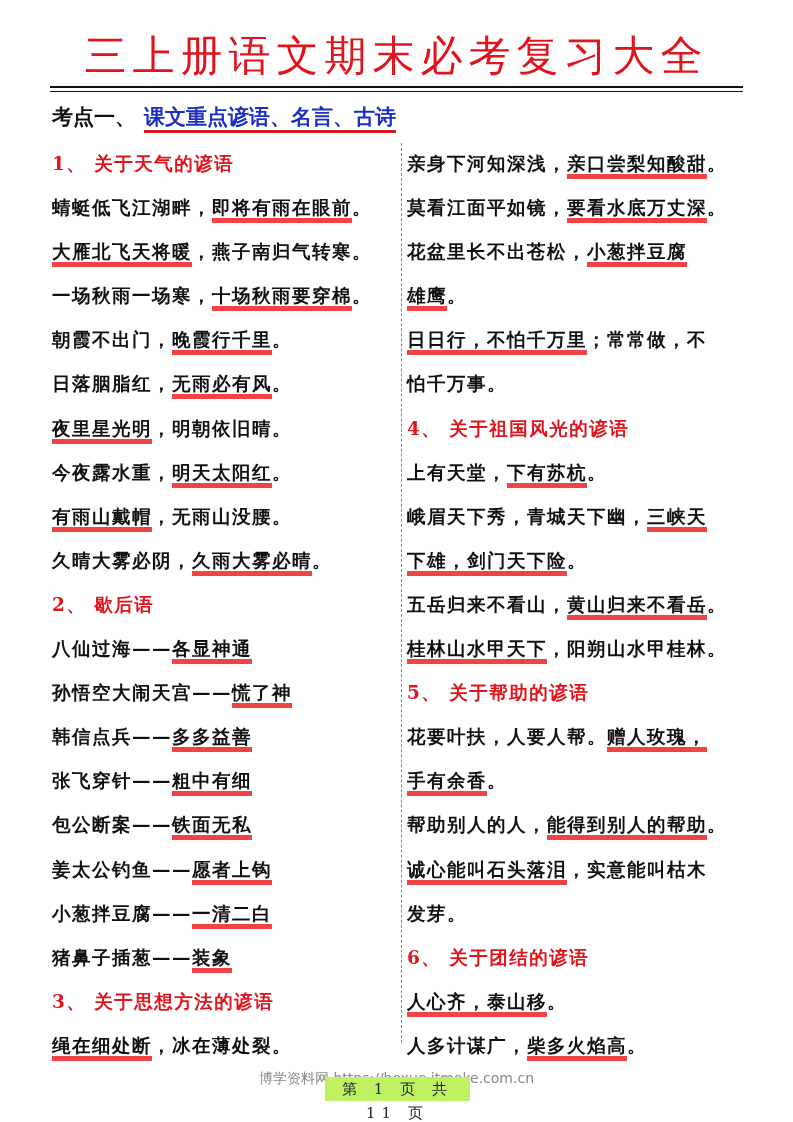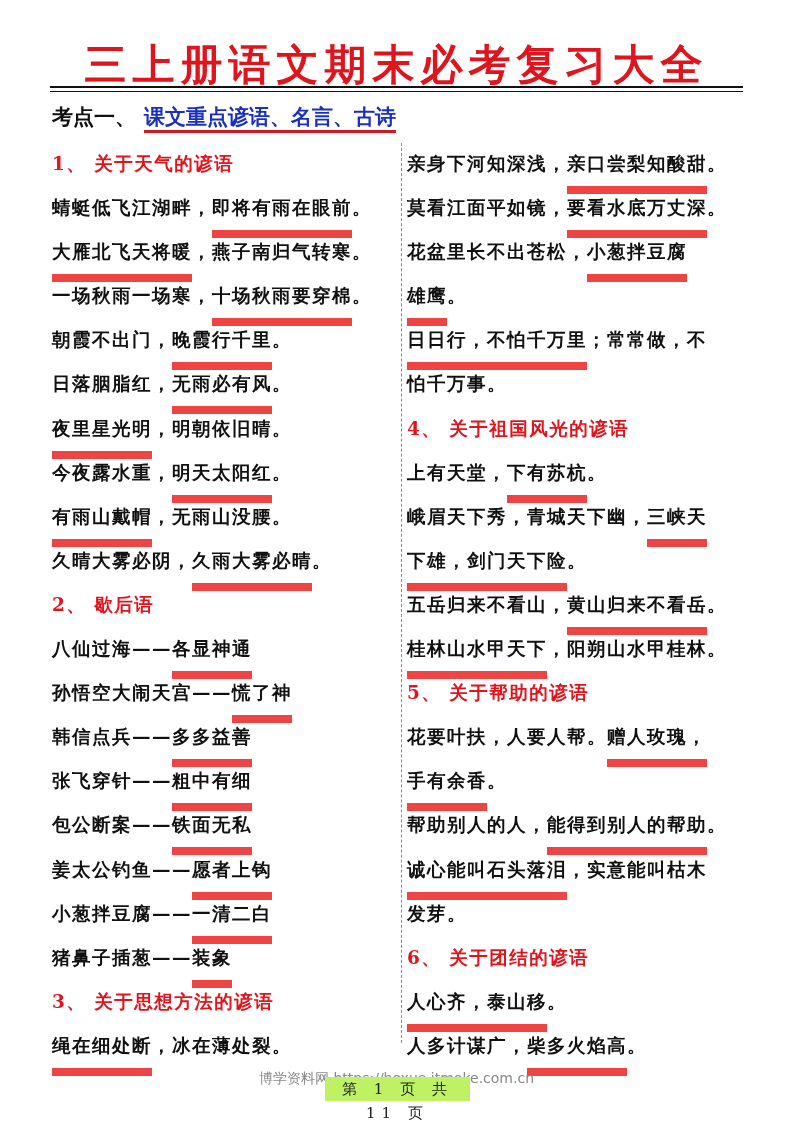--- a/index.html
+++ b/index.html
@@ -1,34 +1,34 @@
 <!DOCTYPE html>
 <html><head>
 <meta charset="utf-8">
 <style>
   html, body { margin: 0; padding: 0; background: #ffffff; }
   body { width: 793px; height: 1122px; position: relative; overflow: hidden;
          font-family: "DejaVu Serif", "Liberation Serif", serif; color: #111; }
-  .title { position: absolute; top: 37px; left: 0; width: 793px; text-align: center;
-           font-size: 42px; font-weight: bold; color: #e0141c; letter-spacing: 6px;
+  .title { position: absolute; top: 28px; left: 0; width: 793px; text-align: center;
+           font-size: 42px; font-weight: normal; color: #e0141c; letter-spacing: 6px;
            font-family: "DejaVu Serif", serif; }
   .rule-top { position: absolute; left: 50px; width: 693px; top: 86px; height: 0;
               border-top: 2px solid #111; }
   .rule-top2 { position: absolute; left: 50px; width: 693px; top: 91px; height: 0;
                border-top: 1px solid #111; }
   .section-head { position: absolute; top: 103px; left: 52px; font-size: 21px; font-weight: bold; }
   .section-head .prefix { color: #111; }
   .section-head .link { color: #1a2fc0; border-bottom: 3px solid #d01a22; padding-bottom: 1px; margin-left: 8px; text-align: center; }
   .col-divider { position: absolute; left: 401px; top: 143px; height: 900px; border-left: 1px dashed #888; }
   .col { position: absolute; top: 146px; }
   .col.left { left: 52px; width: 345px; }
   .col.right { left: 407px; width: 345px; }
   .line { height: 44.1px; line-height: 36px; font-size: 18.5px; font-weight: bold; white-space: nowrap; letter-spacing: 1.5px; }
   .line.heading { color: #e0141c; }
-  .u { border-bottom: 8px solid #ef4444; padding-bottom: 12px; }
+  .u { border-bottom: 5px solid #ef4444; padding-bottom: 0; }
   .footer-watermark { position: absolute; top: 1070px; left: 0; width: 793px; text-align: center;
                       font-family: "DejaVu Sans", sans-serif; font-size: 14px; color: #888; }
   .page-no { position: absolute; top: 1077px; left: 325px; width: 145px; height: 24px;
              background: #bef264; text-align: center; line-height: 24px; font-size: 15px; color: #222; letter-spacing: 6px; }
 </style>
 </head>
 <body>
 
 <div class="title">三上册语文期末必考复习大全</div>
 <div class="rule-top"></div>

